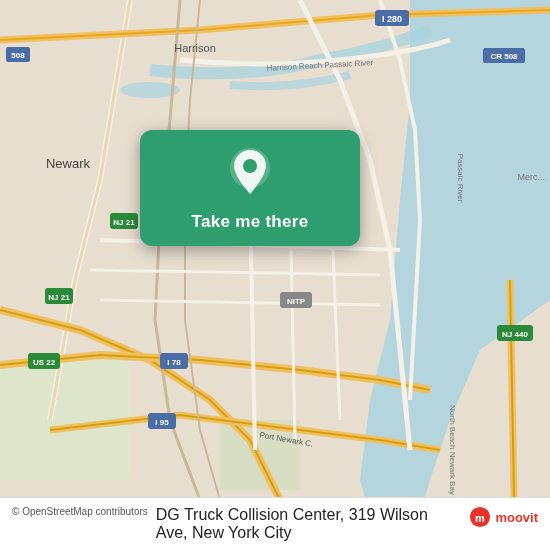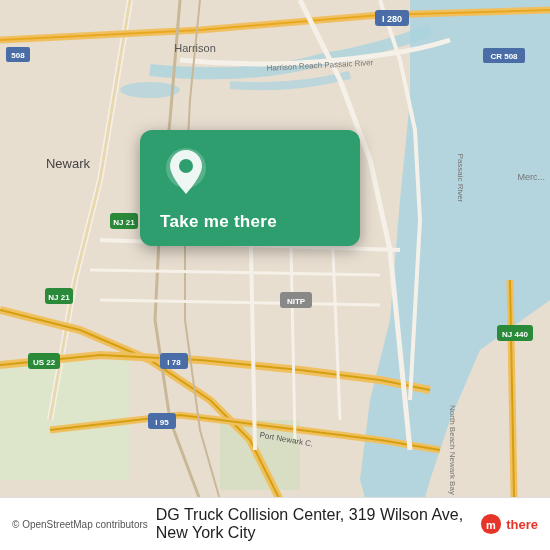--- a/index.html
+++ b/index.html
@@ -23,21 +23,21 @@
     
     #location-card {
       position: absolute;
       top: 130px;
       left: 140px;
       width: 220px;
       background-color: #2e9e6e;
       border-radius: 12px;
       display: flex;
       flex-direction: column;
-      align-items: flex-start;
+      align-items: center;
       padding: 18px 20px 14px;
       box-shadow: 0 4px 16px rgba(0,0,0,0.35);
     }
 
     #pin-icon-container {
       width: 52px;
       height: 52px;
       display: flex;
       align-items: center;
       justify-content: center;
@@ -56,21 +56,21 @@
 
     
     #bottom-bar {
       position: absolute;
       bottom: 0;
       left: 0;
       width: 100%;
       background: white;
       padding: 8px 12px;
       display: flex;
-      align-items: center;
+      align-items: flex-start;
       justify-content: space-between;
       border-top: 1px solid #ddd;
     }
 
     #attribution {
       font-size: 10px;
       color: #555;
     }
 
     #location-label {
@@ -208,17 +208,17 @@
 
   <div id="bottom-bar">
     <span id="attribution">© OpenStreetMap contributors</span>
     <span id="location-label">DG Truck Collision Center, 319 Wilson Ave, New York City</span>
     <div id="moovit-logo">
 
       <svg id="moovit-icon" viewBox="0 0 24 24" xmlns="http://www.w3.org/2000/svg">
         <circle cx="12" cy="12" r="11" fill="#e63528"></circle>
         <text x="12" y="17" text-anchor="middle" font-size="12" font-weight="bold" fill="white" font-family="Arial">m</text>
       </svg>
-      <span id="moovit-text">there</span>
+      <span id="moovit-text">moovit</span>
     </div>
   </div>
 
 </div>
 
 </body></html>

